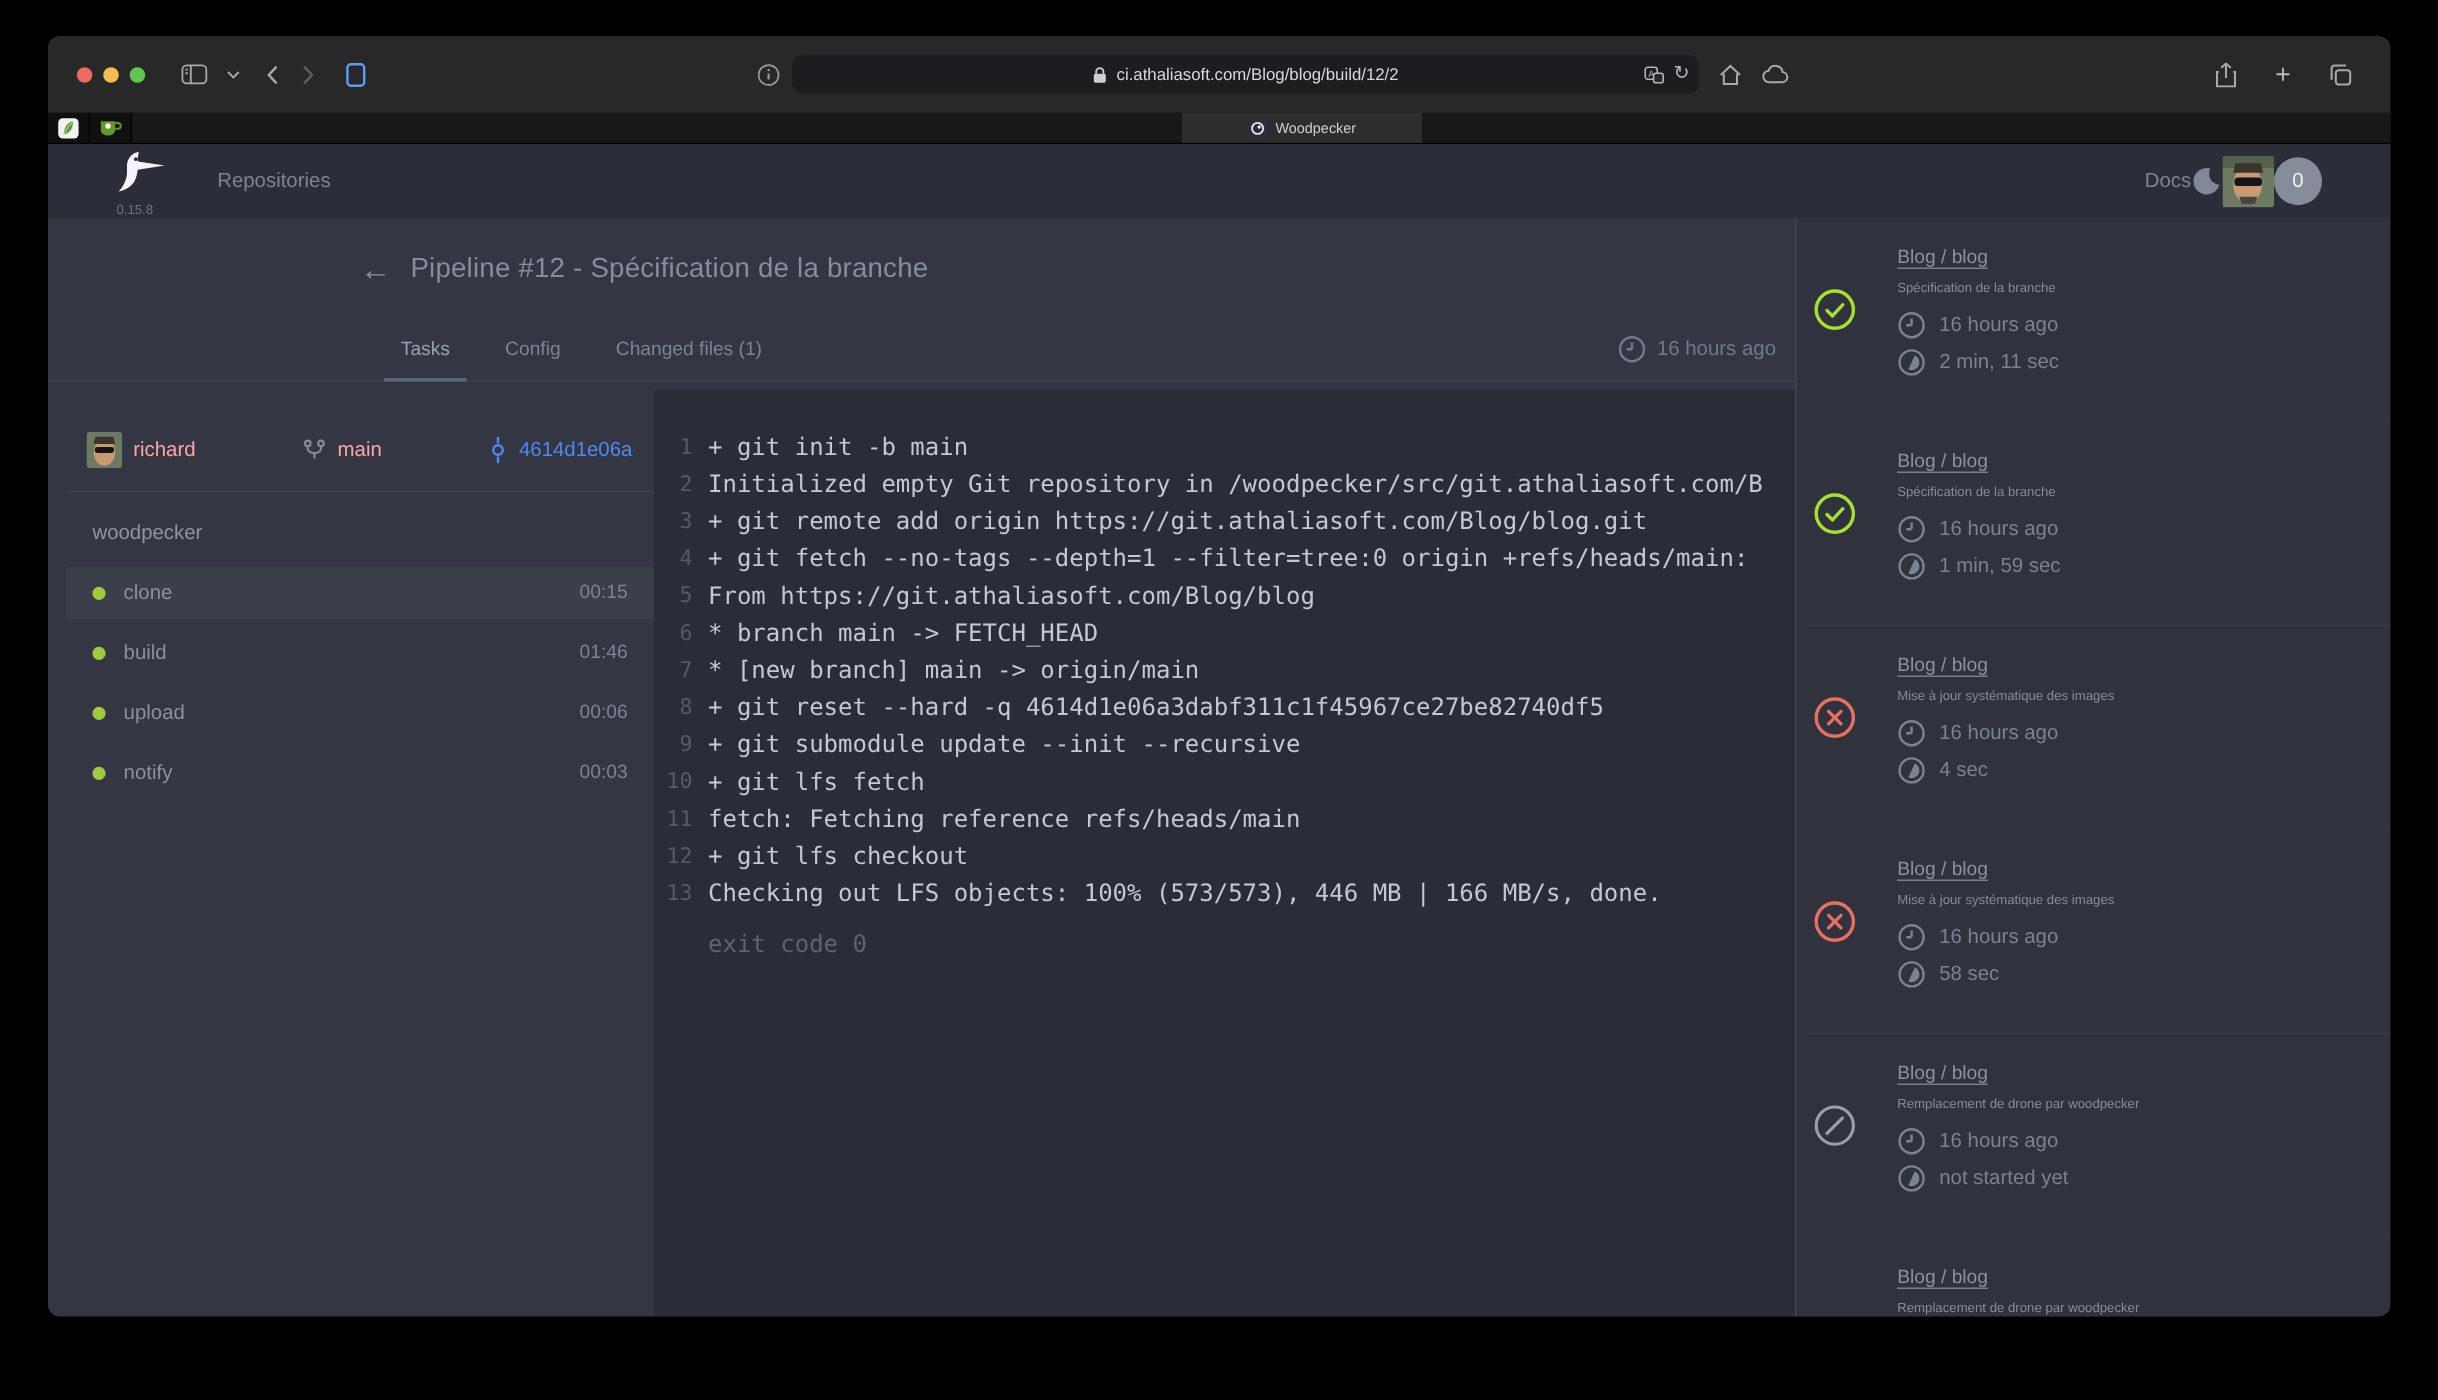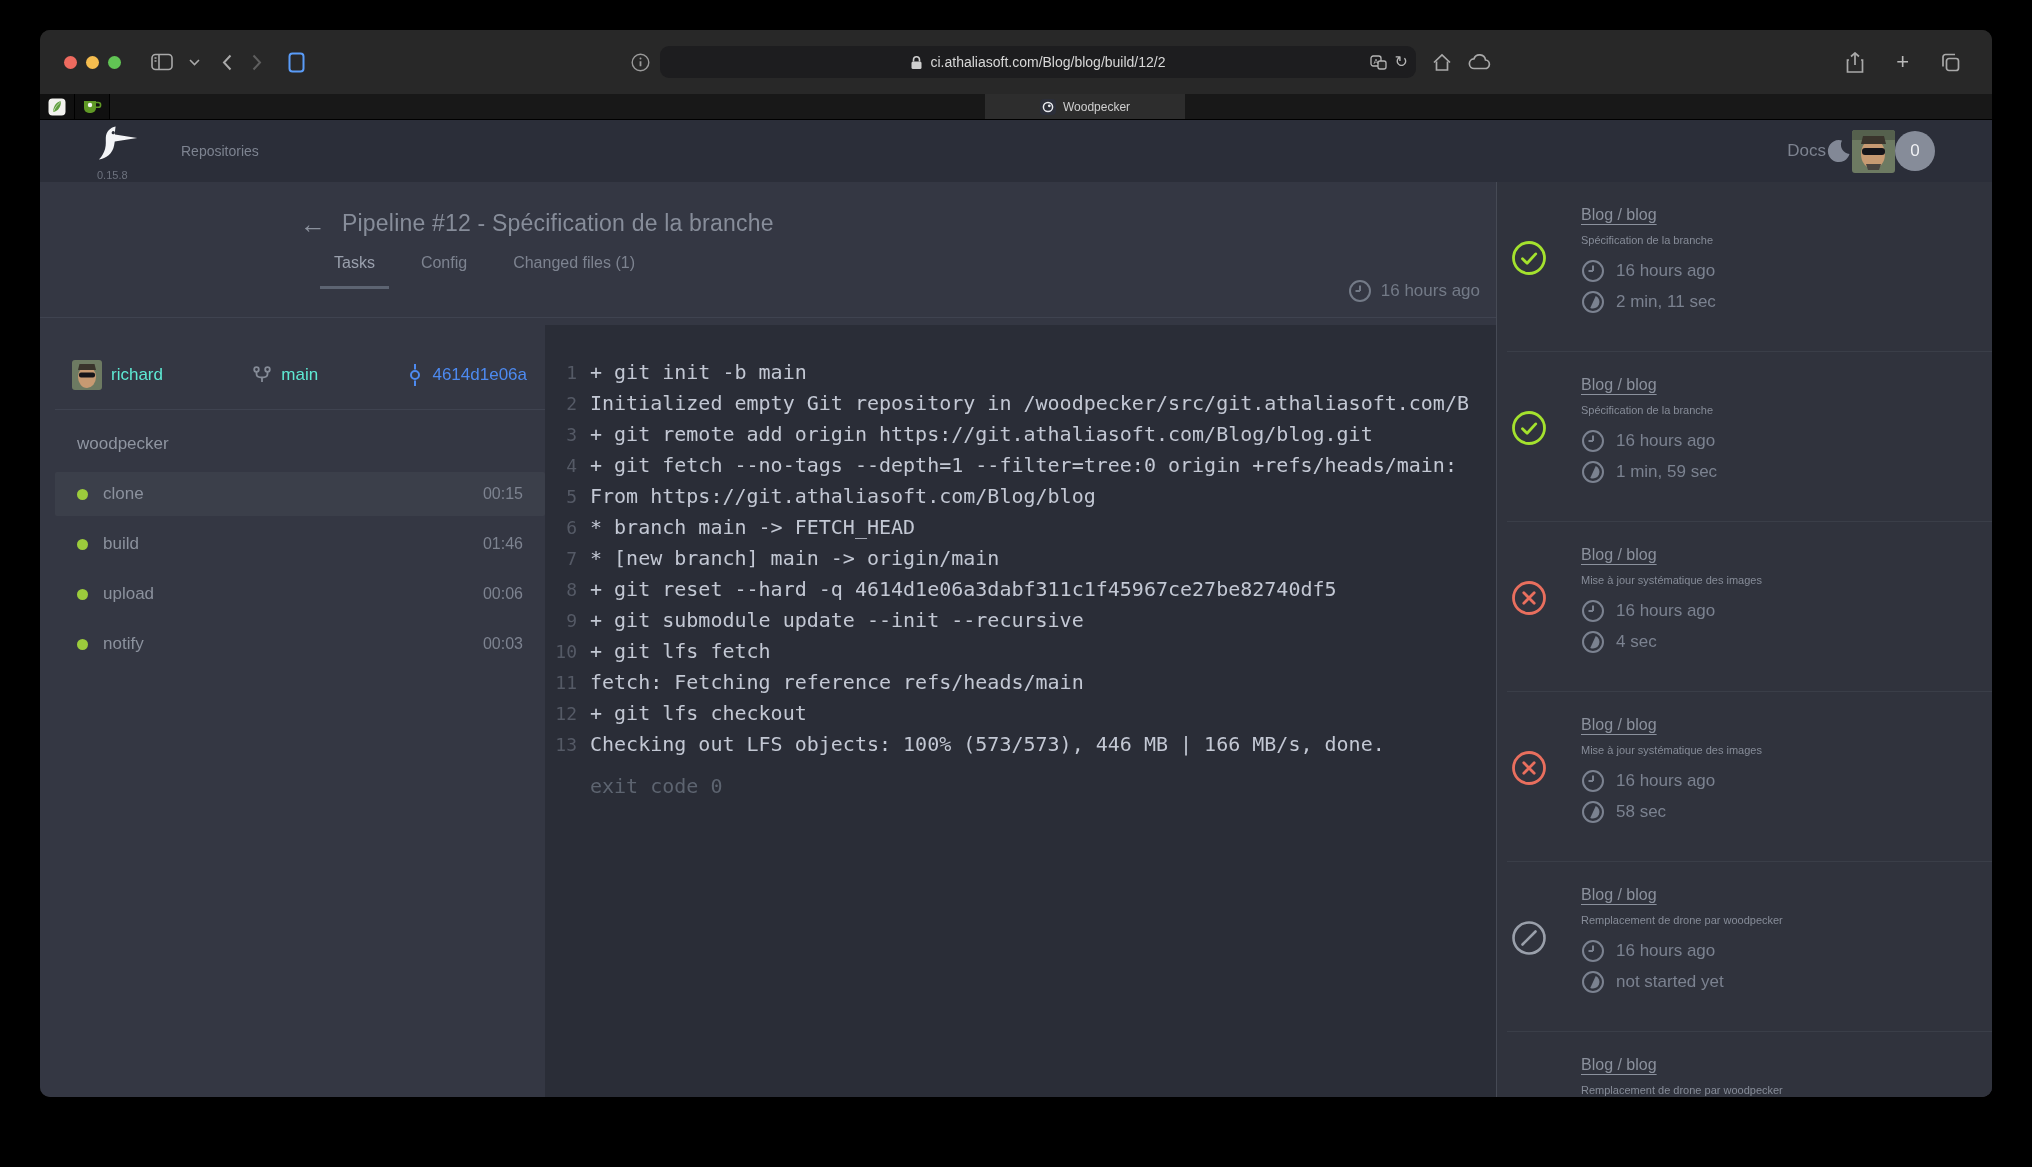--- a/index.html
+++ b/index.html
@@ -32,43 +32,43 @@
   .active-tab { position:absolute; left:945px; width:200px; top:0; bottom:0; background:#2d2d2d; border-radius:0;
                 display:flex; align-items:center; justify-content:center; gap:7px; color:#cfcfcf; font-size:12px; }
 
   
   .app { position:absolute; top:90px; left:0; right:0; bottom:0; background:#343743; color:#9aa0ad; overflow:hidden; }
 
   .app-header { position:absolute; top:0; left:0; right:0; height:62px; background:#2b2e39;
                 display:flex; align-items:center; padding:0 57px; }
   .logo-box { position:relative; width:44px; height:56px; margin-top:4px; }
   .logo-version { position:absolute; left:0; bottom:0; font-size:11px; color:#6d727e; white-space:nowrap; }
-  .nav-repos { margin-left:40px; font-size:14px; color:#7d8390; }
+  .nav-repos { margin-left:40px; font-size:17px; color:#7d8390; }
   .hdr-right { margin-left:auto; display:flex; align-items:center; }
   .docs-link { font-size:17px; color:#7d8390; }
   .avatar { width:43px; height:43px; border-radius:3px; overflow:hidden; }
   .badge { width:40px; height:40px; border-radius:50%; background:#868c99; color:#f0f1f4; font-size:17px;
            display:flex; align-items:center; justify-content:center; }
 
   .main { position:absolute; top:62px; left:0; width:1456px; bottom:0; }
   .title-row { position:absolute; top:28px; left:260px; display:flex; align-items:center; gap:16px; color:#878d9a; }
   .back-arrow { font-size:26px; line-height:1; color:#8b919d; }
   .page-title { font-size:23px; letter-spacing:.2px; }
   .tabs-row { position:absolute; top:72px; left:0; right:0; height:64px; border-bottom:1px solid #3f4350;
-              display:flex; align-items:flex-start; padding-left:280px; }
+              display:flex; align-items:flex-end; padding-left:280px; }
   .tab { font-size:16px; color:#7d8390; padding:0 14px 16px 14px; margin-right:18px; position:relative; }
   .tab.active { color:#9aa0ad; }
   .tab.active::after { content:""; position:absolute; left:0; right:0; bottom:-1px; height:3px; background:#5d6472; }
   .tabs-time { position:absolute; right:16px; bottom:14px; display:flex; align-items:center; gap:9px;
                font-size:17px; color:#737a87; }
 
   
   .steps-panel { position:absolute; top:163px; left:15px; width:490px; }
   .meta-row { height:60px; display:flex; align-items:center; justify-content:space-between; padding:0 18px 0 17px; }
-  .meta-item { display:flex; align-items:center; gap:9px; font-size:17px; color:#5eead4; }
+  .meta-item { display:flex; align-items:center; gap:9px; font-size:17px; color:#fca5a5; }
   .meta-avatar { width:30px; height:30px; border-radius:3px; overflow:hidden; }
   .commit-link { color:#4d8af0; }
   .meta-divider { border:none; border-top:1px solid #3f4350; margin:4px 0 0 0; }
   .steps-group { font-size:17px; color:#8f95a1; margin:24px 0 18px 22px; }
   .step-row { height:44px; margin-bottom:6px; display:flex; align-items:center; padding:0 22px;
               border-radius:2px; font-size:17px; color:#8b919d;text-align:center; }
   .step-row.active { background:#3b3f4a; }
   .step-dot { width:11px; height:11px; border-radius:50%; background:#9ccc3c; margin-right:15px; }
   .step-time { margin-left:auto; font-size:16px; color:#7d8390; }
 

